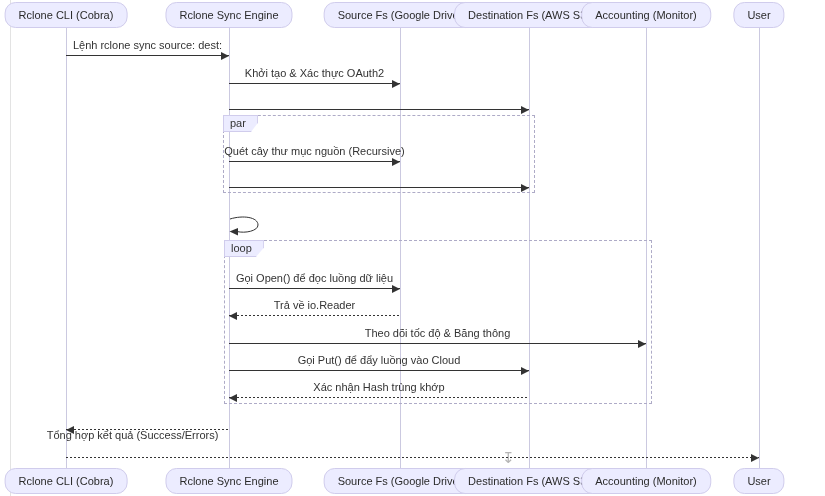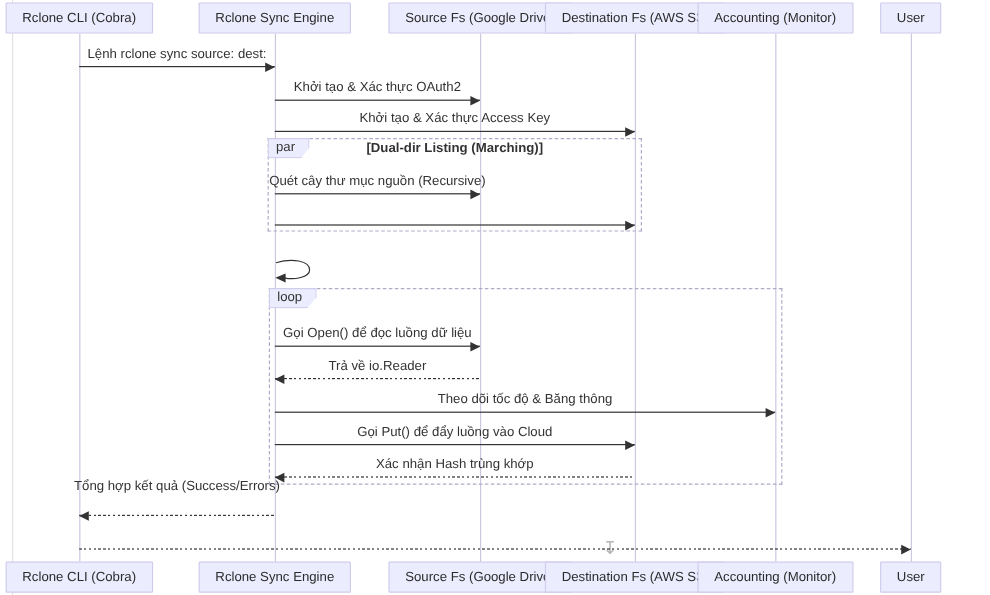--- a/index.html
+++ b/index.html
@@ -4,21 +4,21 @@
 <style>
   html,body{margin:0;padding:0;background:#ffffff;}
   .stage{
     position:relative;width:825px;height:496px;background:#ffffff;
     font-family:"Liberation Sans",sans-serif;overflow:hidden;
   }
   .edge-line{position:absolute;left:10px;top:0;width:1px;height:496px;background:#e3e3e3;}
   .lifeline{position:absolute;width:1px;background:#cbc9e0;}
   .actor-box{
     position:absolute;transform:translateX(-50%);
-    background:#ECECFF;border:1px solid #d0ccec;border-radius:1px;
+    background:#ECECFF;border:1px solid #d0ccec;border-radius:11px;
     height:26px;line-height:24px;padding:0 13px;font-size:11px;color:#2b2b2b;
     white-space:nowrap;box-sizing:border-box;
   }
   .msg-label{
     position:absolute;height:14px;font-size:11px;color:#333;
     display:flex;justify-content:center;align-items:center;white-space:nowrap;
   }
   .line{position:absolute;height:1px;background:#333;}
   .line.dashed{background:repeating-linear-gradient(90deg,#333 0 2px,transparent 2px 4px);}
   .arr{position:absolute;width:0;height:0;border-top:4px solid transparent;border-bottom:4px solid transparent;}
@@ -57,30 +57,28 @@
     <div class="actor-box" style="left: 529px; top: 2px;">Destination Fs (AWS S3)</div>
     <div class="actor-box" style="left: 529px; top: 468px;">Destination Fs (AWS S3)</div>
     <div class="lifeline" style="left: 646px; top: 28px; height: 440px;"></div>
     <div class="actor-box" style="left: 646px; top: 2px;">Accounting (Monitor)</div>
     <div class="actor-box" style="left: 646px; top: 468px;">Accounting (Monitor)</div>
     <div class="lifeline" style="left: 759px; top: 28px; height: 440px;"></div>
     <div class="actor-box" style="left: 759px; top: 2px;">User</div>
     <div class="actor-box" style="left: 759px; top: 468px;">User</div>
     <div class="frame" style="left: 223px; top: 115px; width: 312px; height: 78px;"></div>
     <div class="frame-tab" style="left: 223px; top: 115px;">par</div>
-    <div class="frame-constraint" style="left: 223px; top: 118px; width: 312px;">[Dual-dir Listing (Marching)]</div>
     <div class="frame" style="left: 224px; top: 240px; width: 428px; height: 164px;"></div>
     <div class="frame-tab" style="left: 224px; top: 240px;">loop</div>
     <div class="msg-label" style="left: 66px; width: 163px; top: 38px;">Lệnh rclone sync source: dest:</div>
     <div class="line" style="left: 66px; width: 163px; top: 55px;"></div>
     <div class="arr right" style="left: 221px; top: 52px;"></div>
     <div class="msg-label" style="left: 229px; width: 171px; top: 66px;">Khởi tạo &amp; Xác thực OAuth2</div>
     <div class="line" style="left: 229px; width: 171px; top: 83px;"></div>
     <div class="arr right" style="left: 392px; top: 80px;"></div>
-    <div class="msg-label" style="left: 229px; width: 300px; top: 92px;">Khởi tạo &amp; Xác thực Access Key</div>
     <div class="line" style="left: 229px; width: 300px; top: 109px;"></div>
     <div class="arr right" style="left: 521px; top: 106px;"></div>
     <div class="msg-label" style="left: 229px; width: 171px; top: 144px;">Quét cây thư mục nguồn (Recursive)</div>
     <div class="line" style="left: 229px; width: 171px; top: 161px;"></div>
     <div class="arr right" style="left: 392px; top: 158px;"></div>
     <div class="line" style="left: 229px; width: 300px; top: 187px;"></div>
     <div class="arr right" style="left: 521px; top: 184px;"></div>
     <svg width="34" height="24" class="self-svg" style="left: 228px; top: 215px;">
       <path d="M2 4 C15 0 30 2 30 10 C30 16 17 18.5 9 16.5" stroke="#333" fill="none" stroke-width="1"></path>
       <polygon points="10 13,10 20.5,1.5 16.5" fill="#333"></polygon>
@@ -93,18 +91,18 @@
     <div class="arr left" style="left: 229px; top: 312px;"></div>
     <div class="msg-label" style="left: 229px; width: 417px; top: 326px;">Theo dõi tốc độ &amp; Băng thông</div>
     <div class="line" style="left: 229px; width: 417px; top: 343px;"></div>
     <div class="arr right" style="left: 638px; top: 340px;"></div>
     <div class="msg-label" style="left: 229px; width: 300px; top: 353px;">Gọi Put() để đẩy luồng vào Cloud</div>
     <div class="line" style="left: 229px; width: 300px; top: 370px;"></div>
     <div class="arr right" style="left: 521px; top: 367px;"></div>
     <div class="msg-label" style="left: 229px; width: 300px; top: 380px;">Xác nhận Hash trùng khớp</div>
     <div class="line dashed" style="left: 229px; width: 300px; top: 397px;"></div>
     <div class="arr left" style="left: 229px; top: 394px;"></div>
-    <div class="msg-label" style="left: 66px; width: 163px; top: 398px;">Tổng hợp kết quả (Success/Errors)</div>
+    <div class="msg-label" style="left: 66px; width: 133px; top: 428px;">Tổng hợp kết quả (Success/Errors)</div>
     <div class="line dashed" style="left: 66px; width: 163px; top: 429px;"></div>
     <div class="arr left" style="left: 66px; top: 426px;"></div>
     <div class="line dashed" style="left: 66px; width: 693px; top: 457px;"></div>
     <div class="arr right" style="left: 751px; top: 454px;"></div>
   </div>
 
 </body></html>

